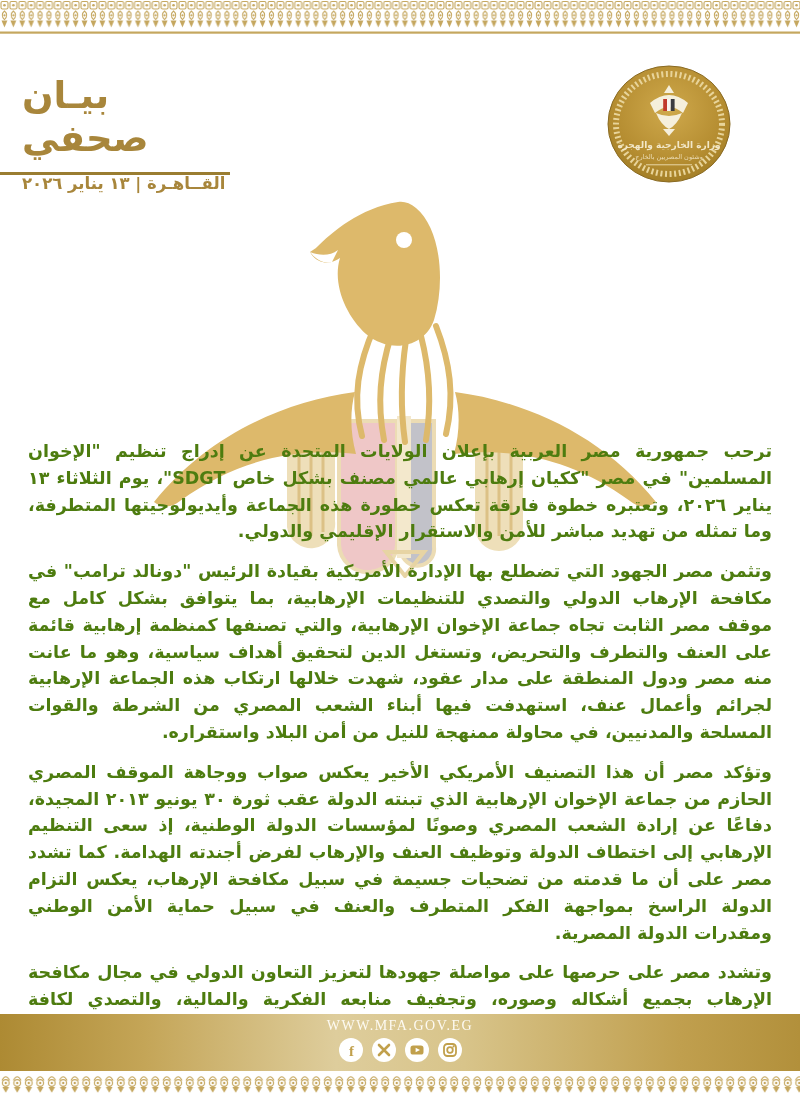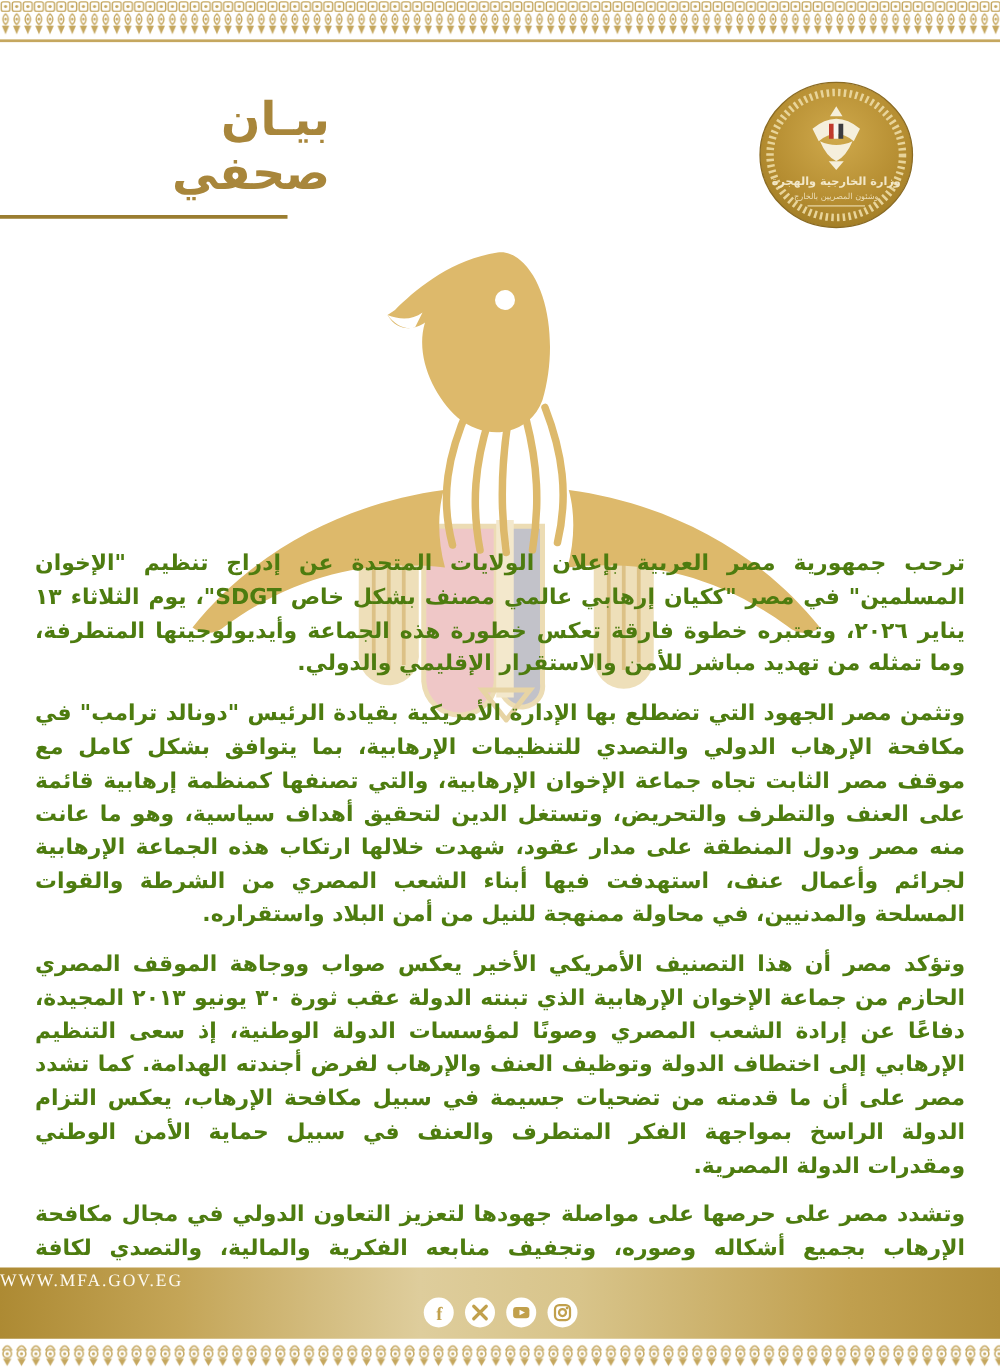--- a/index.html
+++ b/index.html
@@ -5,22 +5,22 @@
   html,body{margin:0;padding:0;background:#ffffff;}
   .page{
     position:relative;width:800px;height:1094px;background:#ffffff;
     overflow:hidden;font-family:"DejaVu Sans",sans-serif;
   }
   
   .top-border{position:absolute;top:0;left:0;line-height:0;}
   .bottom-border{position:absolute;top:1074px;left:0;line-height:0;}
   
   .header-block{
-    position:absolute;top:74px;left:22px;width:215px;text-align:right;
-    direction:rtl;color:#a8863b;margin-left:27px;
+    position:absolute;top:74px;left:22px;width:215px;text-align:left;
+    direction:rtl;color:#a8863b;
   }
   .statement-type{font-size:37px;font-weight:700;letter-spacing:1px;}
   .dateline{font-size:16.5px;font-weight:700;margin-top:14px;}
   .header-rule{position:absolute;top:172px;left:0;width:230px;height:3px;background:#9a7d31;}
   .seal{position:absolute;top:63px;right:68px;line-height:0;text-decoration:underline;}
   
   .watermark{position:absolute;top:196px;left:150px;z-index:0;line-height:0;}
   
   .press-title{
     position:absolute;top:327px;left:60px;right:60px;z-index:2;
@@ -33,20 +33,21 @@
     direction:rtl;overflow:hidden;
   }
   .body-text p{
     margin:0 0 13px 0;font-size:17.5px;font-weight:700;color:#4d7c0f;
     line-height:26.8px;text-align:justify;text-justify:inter-word;
   }
   
   .footer-bar{
     position:absolute;top:1014px;left:0;width:800px;height:57px;z-index:3;
     background:linear-gradient(90deg,#ad8a33 0%,#c4a557 18%,#decd9c 42%,#d8c48a 58%,#c09f4e 85%,#b2903b 100%);
+    text-align:center;
   }
   .website-url{
     font-family:"Liberation Serif",serif;color:#fdfaf2;font-size:14px;
     letter-spacing:1.5px;padding-top:4px;font-weight:400;
   }
   .social-row{display:flex;justify-content:center;gap:7px;margin-top:3px;}
   .social-icon{display:inline-block;width:26px;height:26px;cursor:pointer;line-height:0;}
 </style>
 </head>
 <body>
@@ -64,20 +65,21 @@
           <path d="M1.5 20.5 H7.4 L4.45 27.5 Z" fill="#c5a75f"></path>
         </pattern>
       </defs>
       <rect width="800" height="30" fill="url(#tbp)"></rect>
       <rect y="31.5" width="800" height="2.2" fill="#c5a75f"></rect>
     </svg>
   </div>
 
   <div class="header-block">
     <div class="statement-type">بيـان صحفي</div>
+    <div class="dateline">القــاهـرة | ١٣ يناير ٢٠٢٦</div>
   </div>
   <div class="header-rule"></div>
 
   <div class="seal">
     <svg width="126" height="122" viewBox="0 0 126 122" xmlns="http://www.w3.org/2000/svg">
       <defs>
         <radialGradient id="sg" cx="50%" cy="38%" r="75%">
           <stop offset="0%" stop-color="#cfa94c"></stop>
           <stop offset="60%" stop-color="#b58d31"></stop>
           <stop offset="100%" stop-color="#96741f"></stop>

